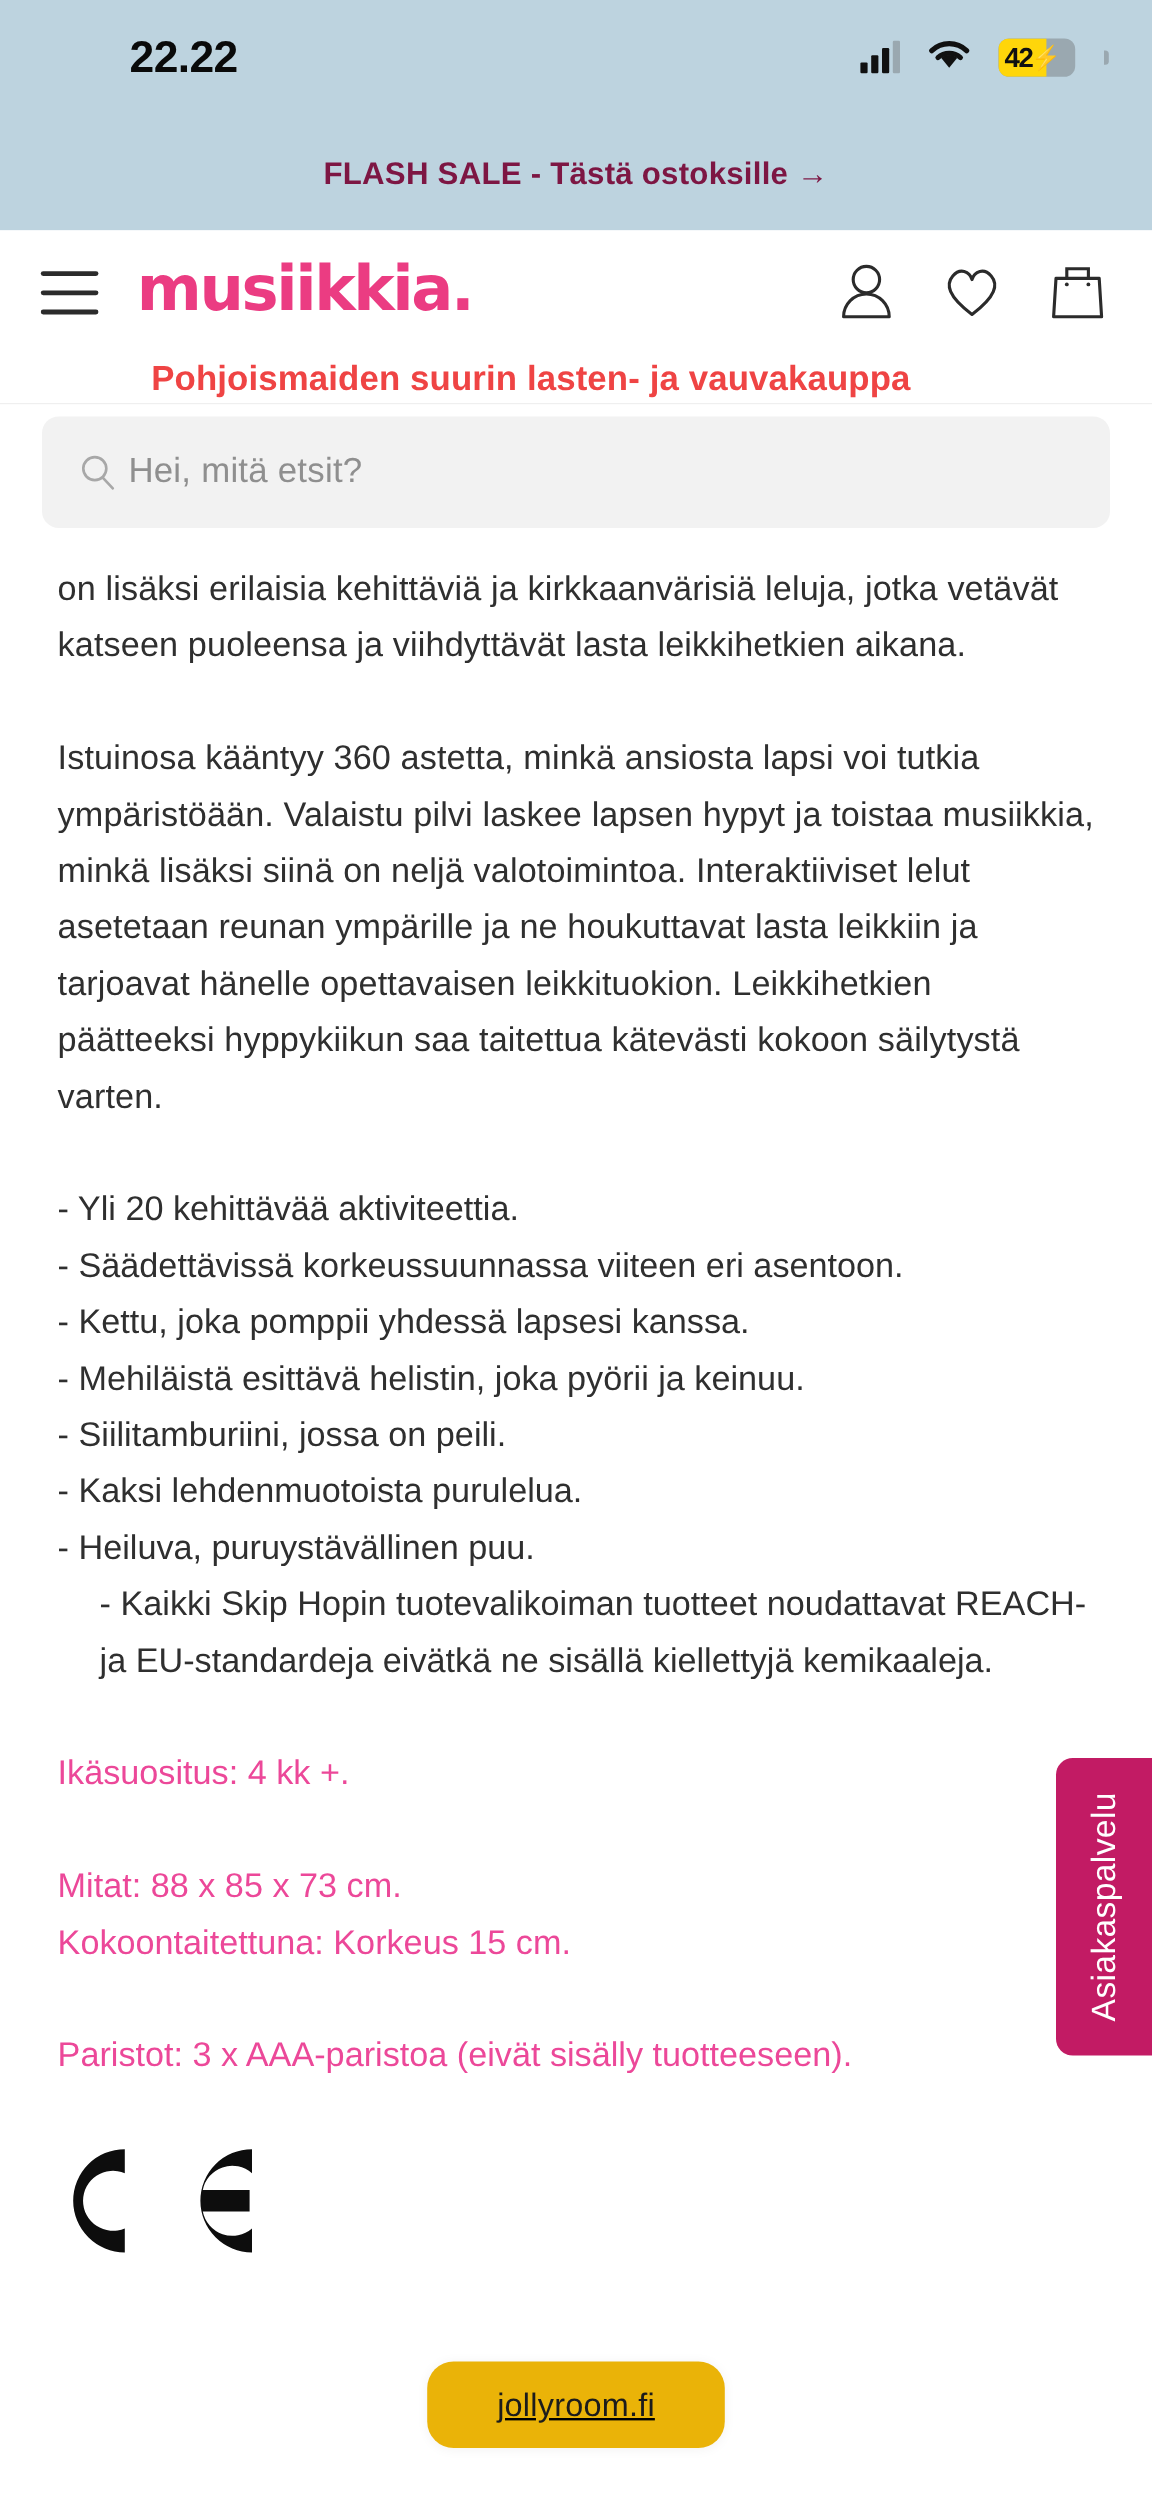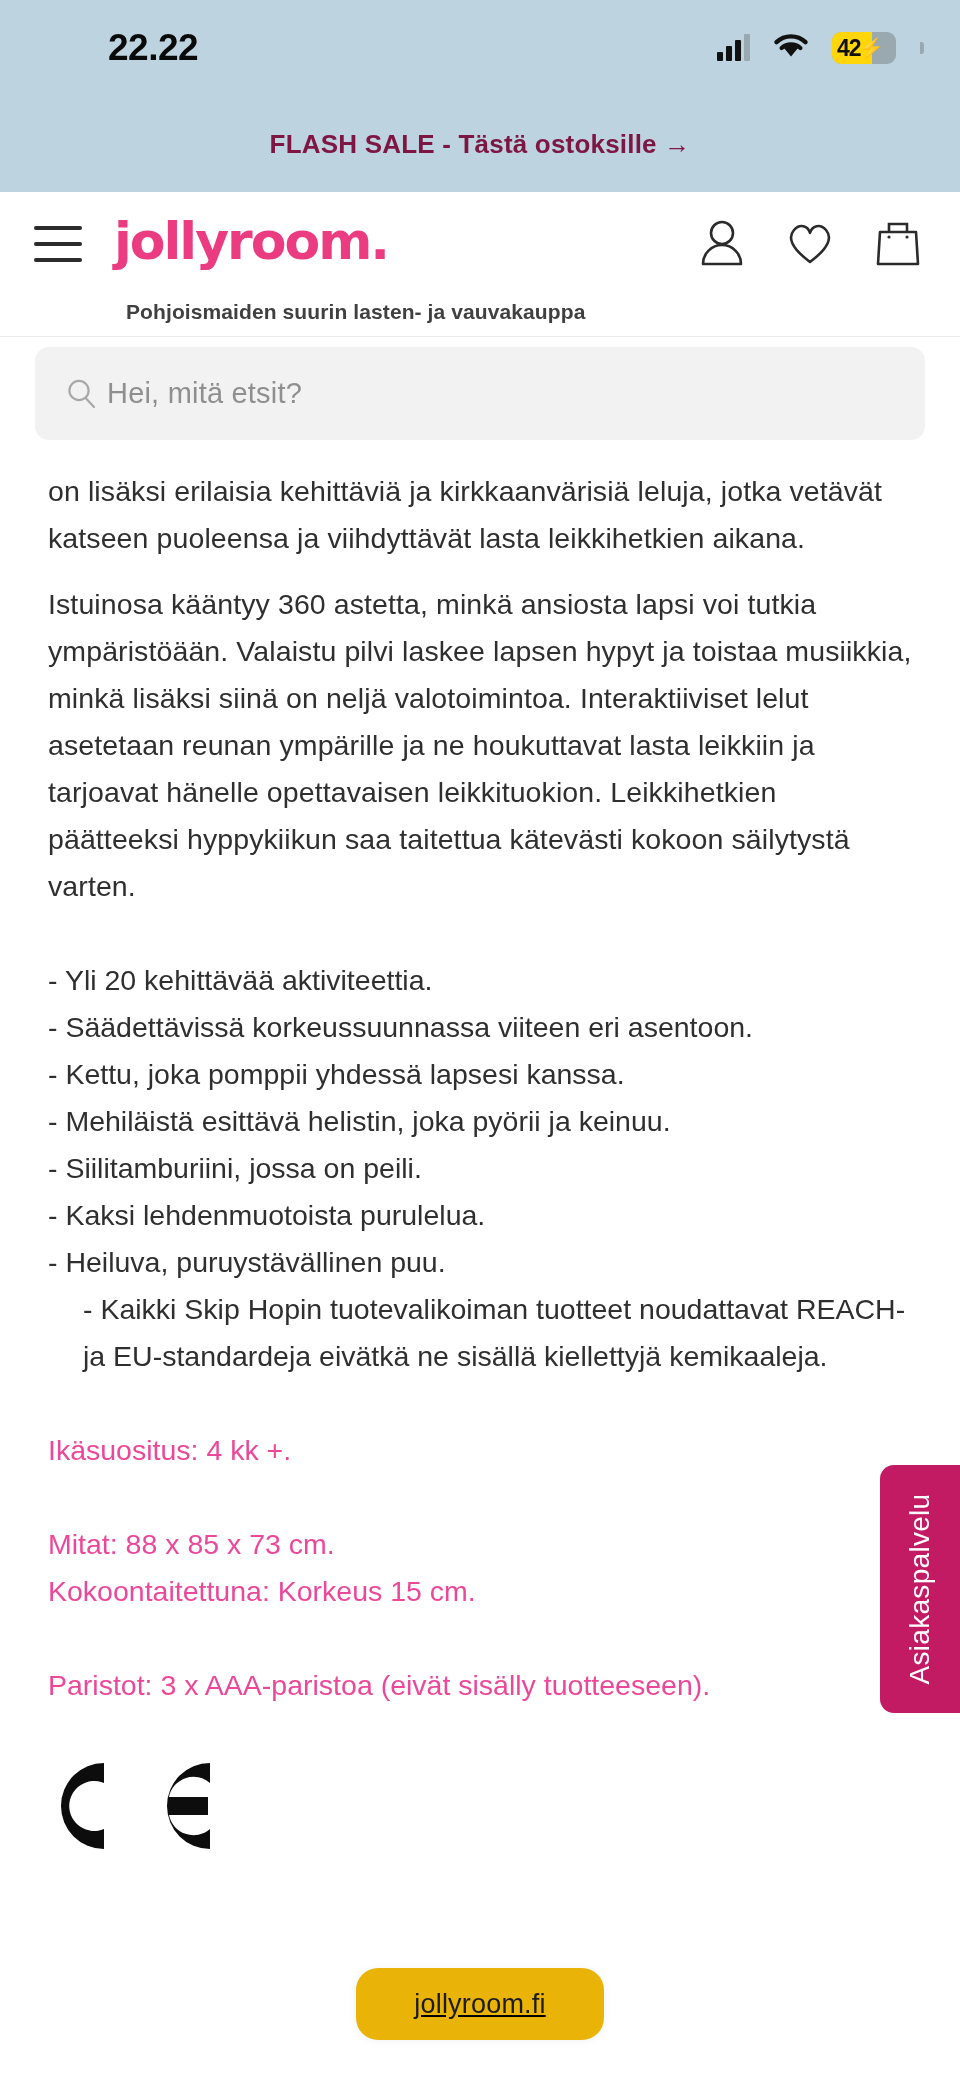--- a/index.html
+++ b/index.html
@@ -166,23 +166,23 @@
     margin-left: auto;
     display: flex;
     align-items: center;
     gap: 36px;
   }
   .header-icons .hicon { width: 52px; height: 52px; display: block; }
   .brand-tagline {
     position: absolute;
     left: 126px;
     top: 108px;
-    font-size: 21px;
+    font-size: 29px;
     font-weight: 600;
-    color: #404040;
+    color: #ef4444;
     letter-spacing: 0.1px;
   }
 
   
   .search-wrap {
     position: absolute;
     top: 337px;
     left: 0;
     width: 960px;
     height: 115px;
@@ -213,21 +213,21 @@
     left: 0;
     width: 960px;
     padding: 16px 48px 0 48px;
   }
   .para {
     font-size: 28.5px;
     line-height: 47px;
     color: #2f2f2f;
     letter-spacing: 0.1px;
   }
-  .para + .para { margin-top: 19px; }
+  .para + .para { margin-top: 47px; }
   .bullets { margin-top: 47px; }
   .bullet {
     font-size: 28.5px;
     line-height: 47px;
     color: #2f2f2f;
     white-space: nowrap;
   }
   .spec-block { margin-top: 47px; }
   .spec-line {
     font-size: 28.5px;
@@ -330,21 +330,21 @@
   <div class="site-header">
     <div class="header-row">
 
       <div class="hamburger">
         <span></span>
           <span></span>
           <span></span>
       </div>
 
       <div class="brand">
-        <span class="brand-logo">jollyroom.</span>
+        <span class="brand-logo">musiikkia.</span>
       </div>
 
       <div class="header-icons">
 
         <span class="hicon">
           <svg viewBox="0 0 52 52" width="52" height="52">
             <circle cx="26" cy="17" r="11" fill="none" stroke="#2b2b2b" stroke-width="2.6"></circle>
             <path d="M7 48 a19 19 0 0 1 38 0 Z" fill="none" stroke="#2b2b2b" stroke-width="2.6" stroke-linejoin="round"></path>
           </svg>
         </span>

